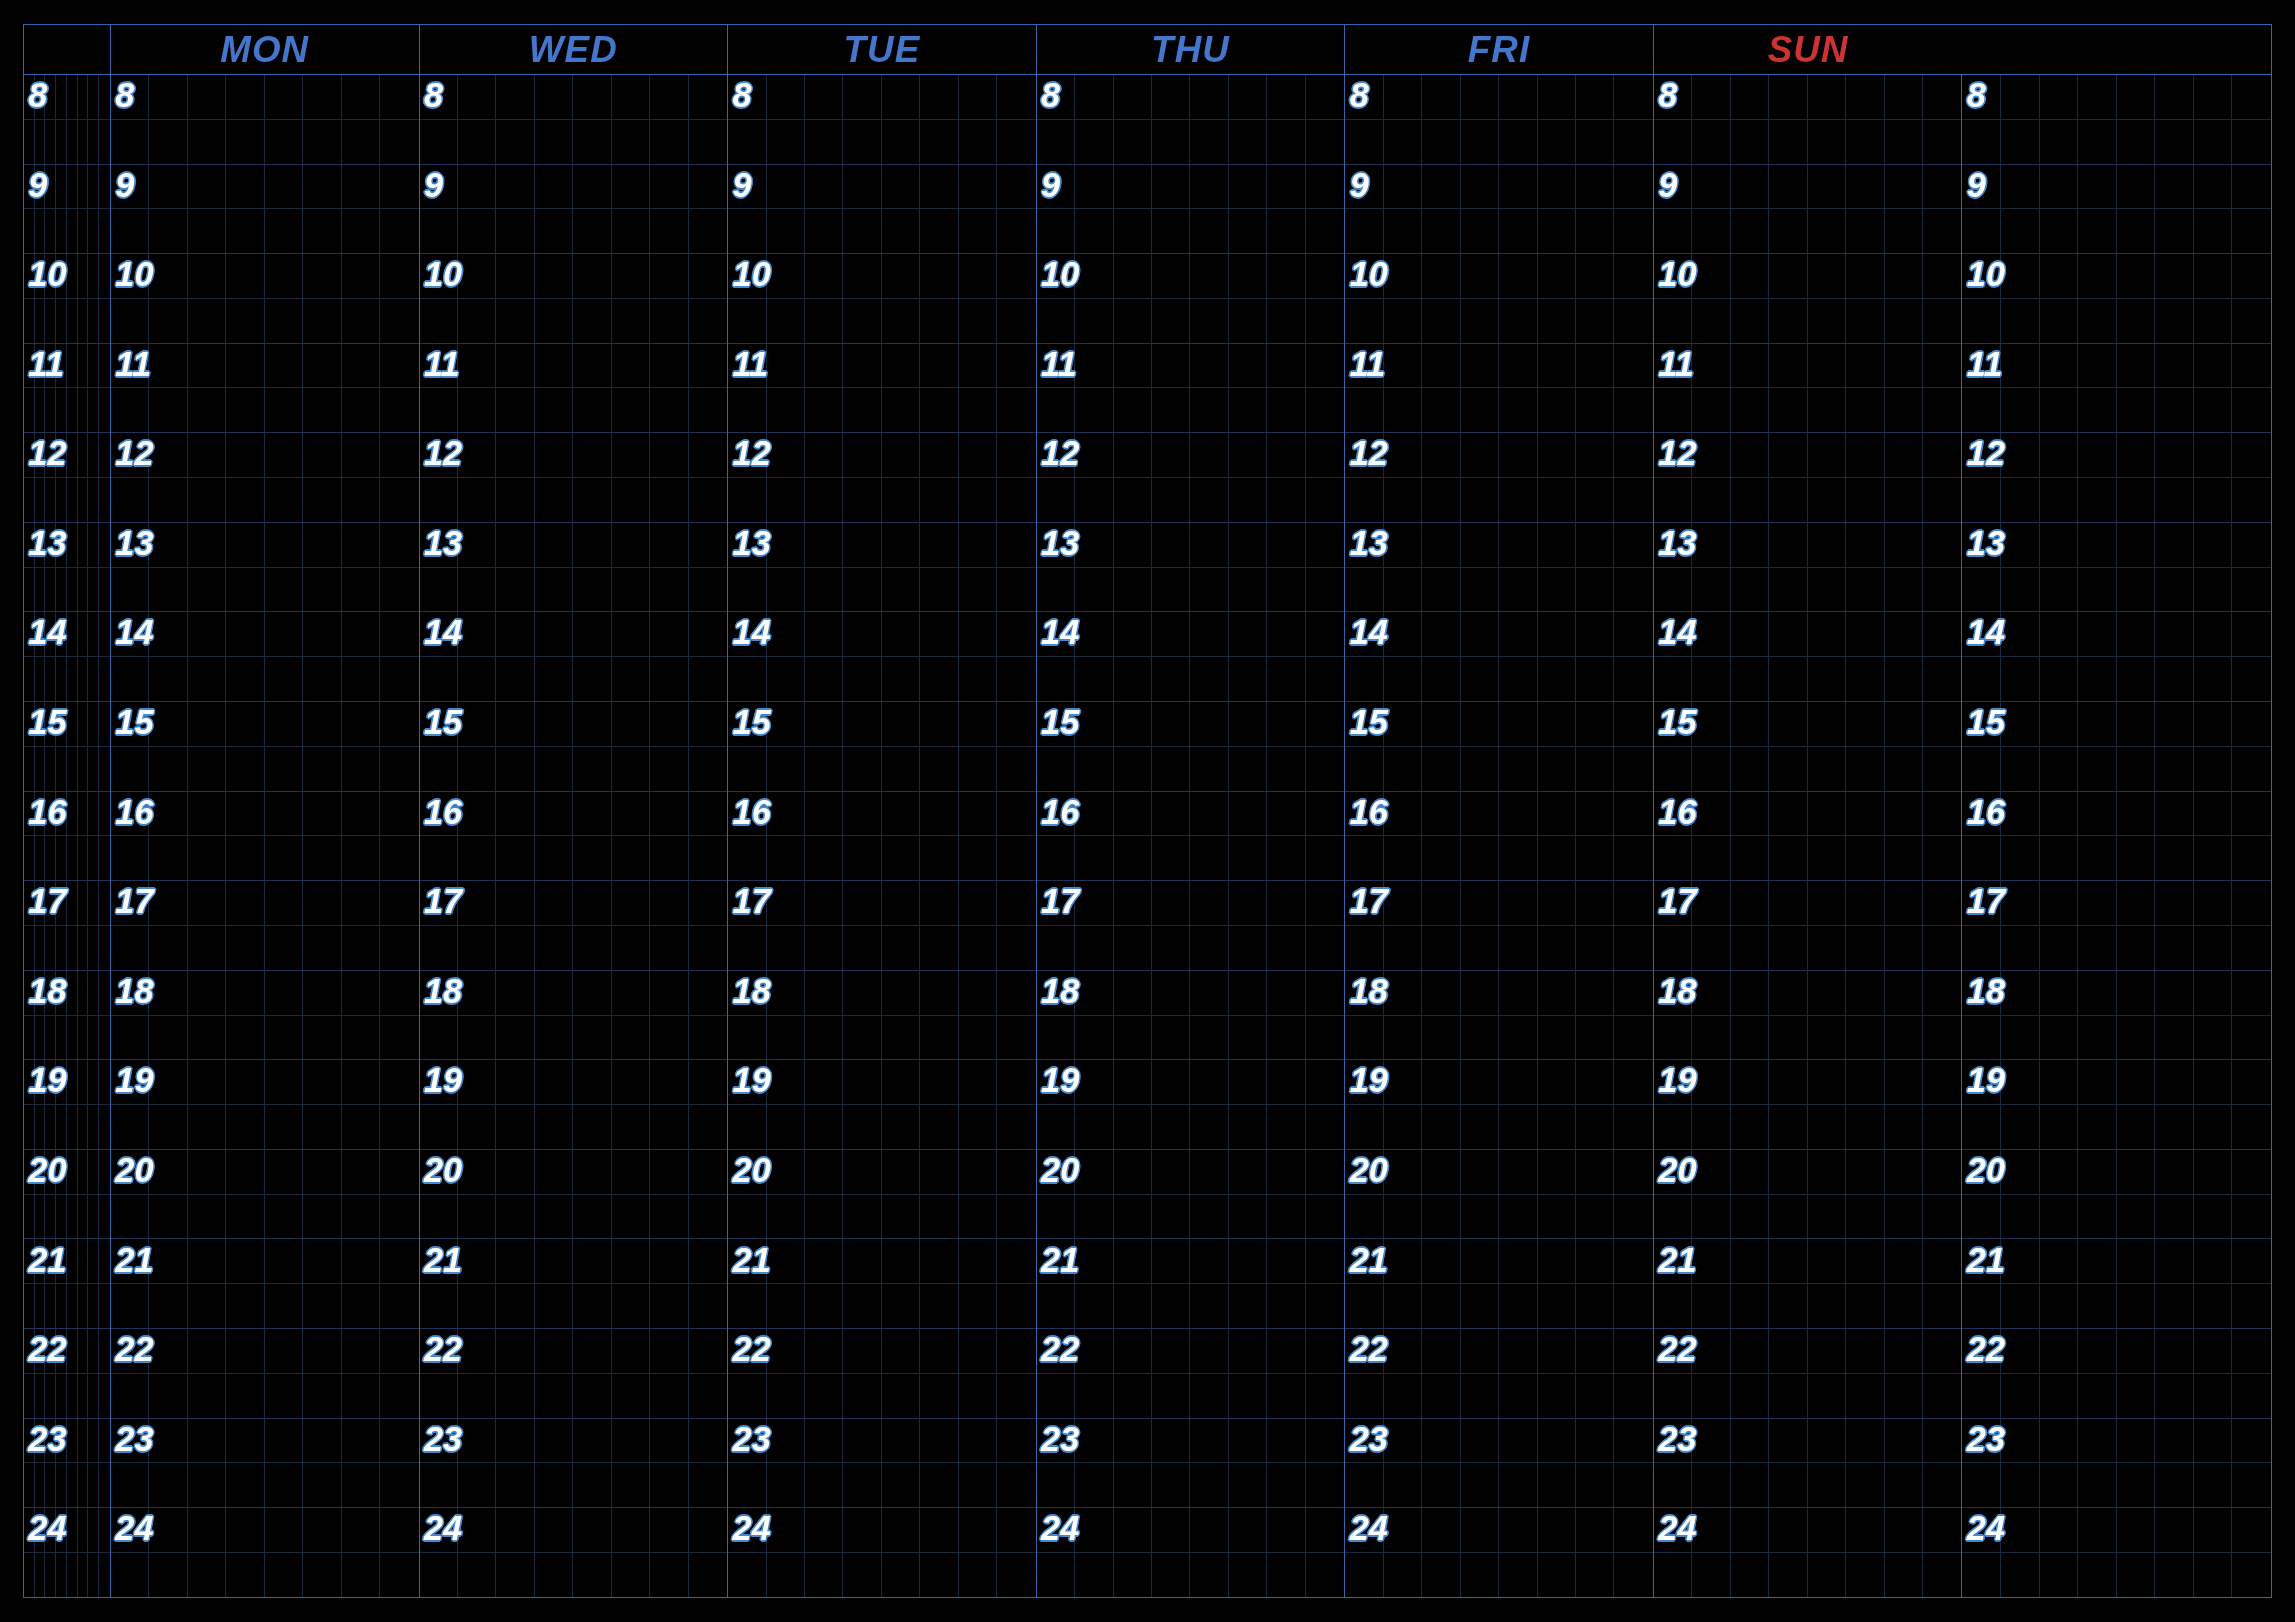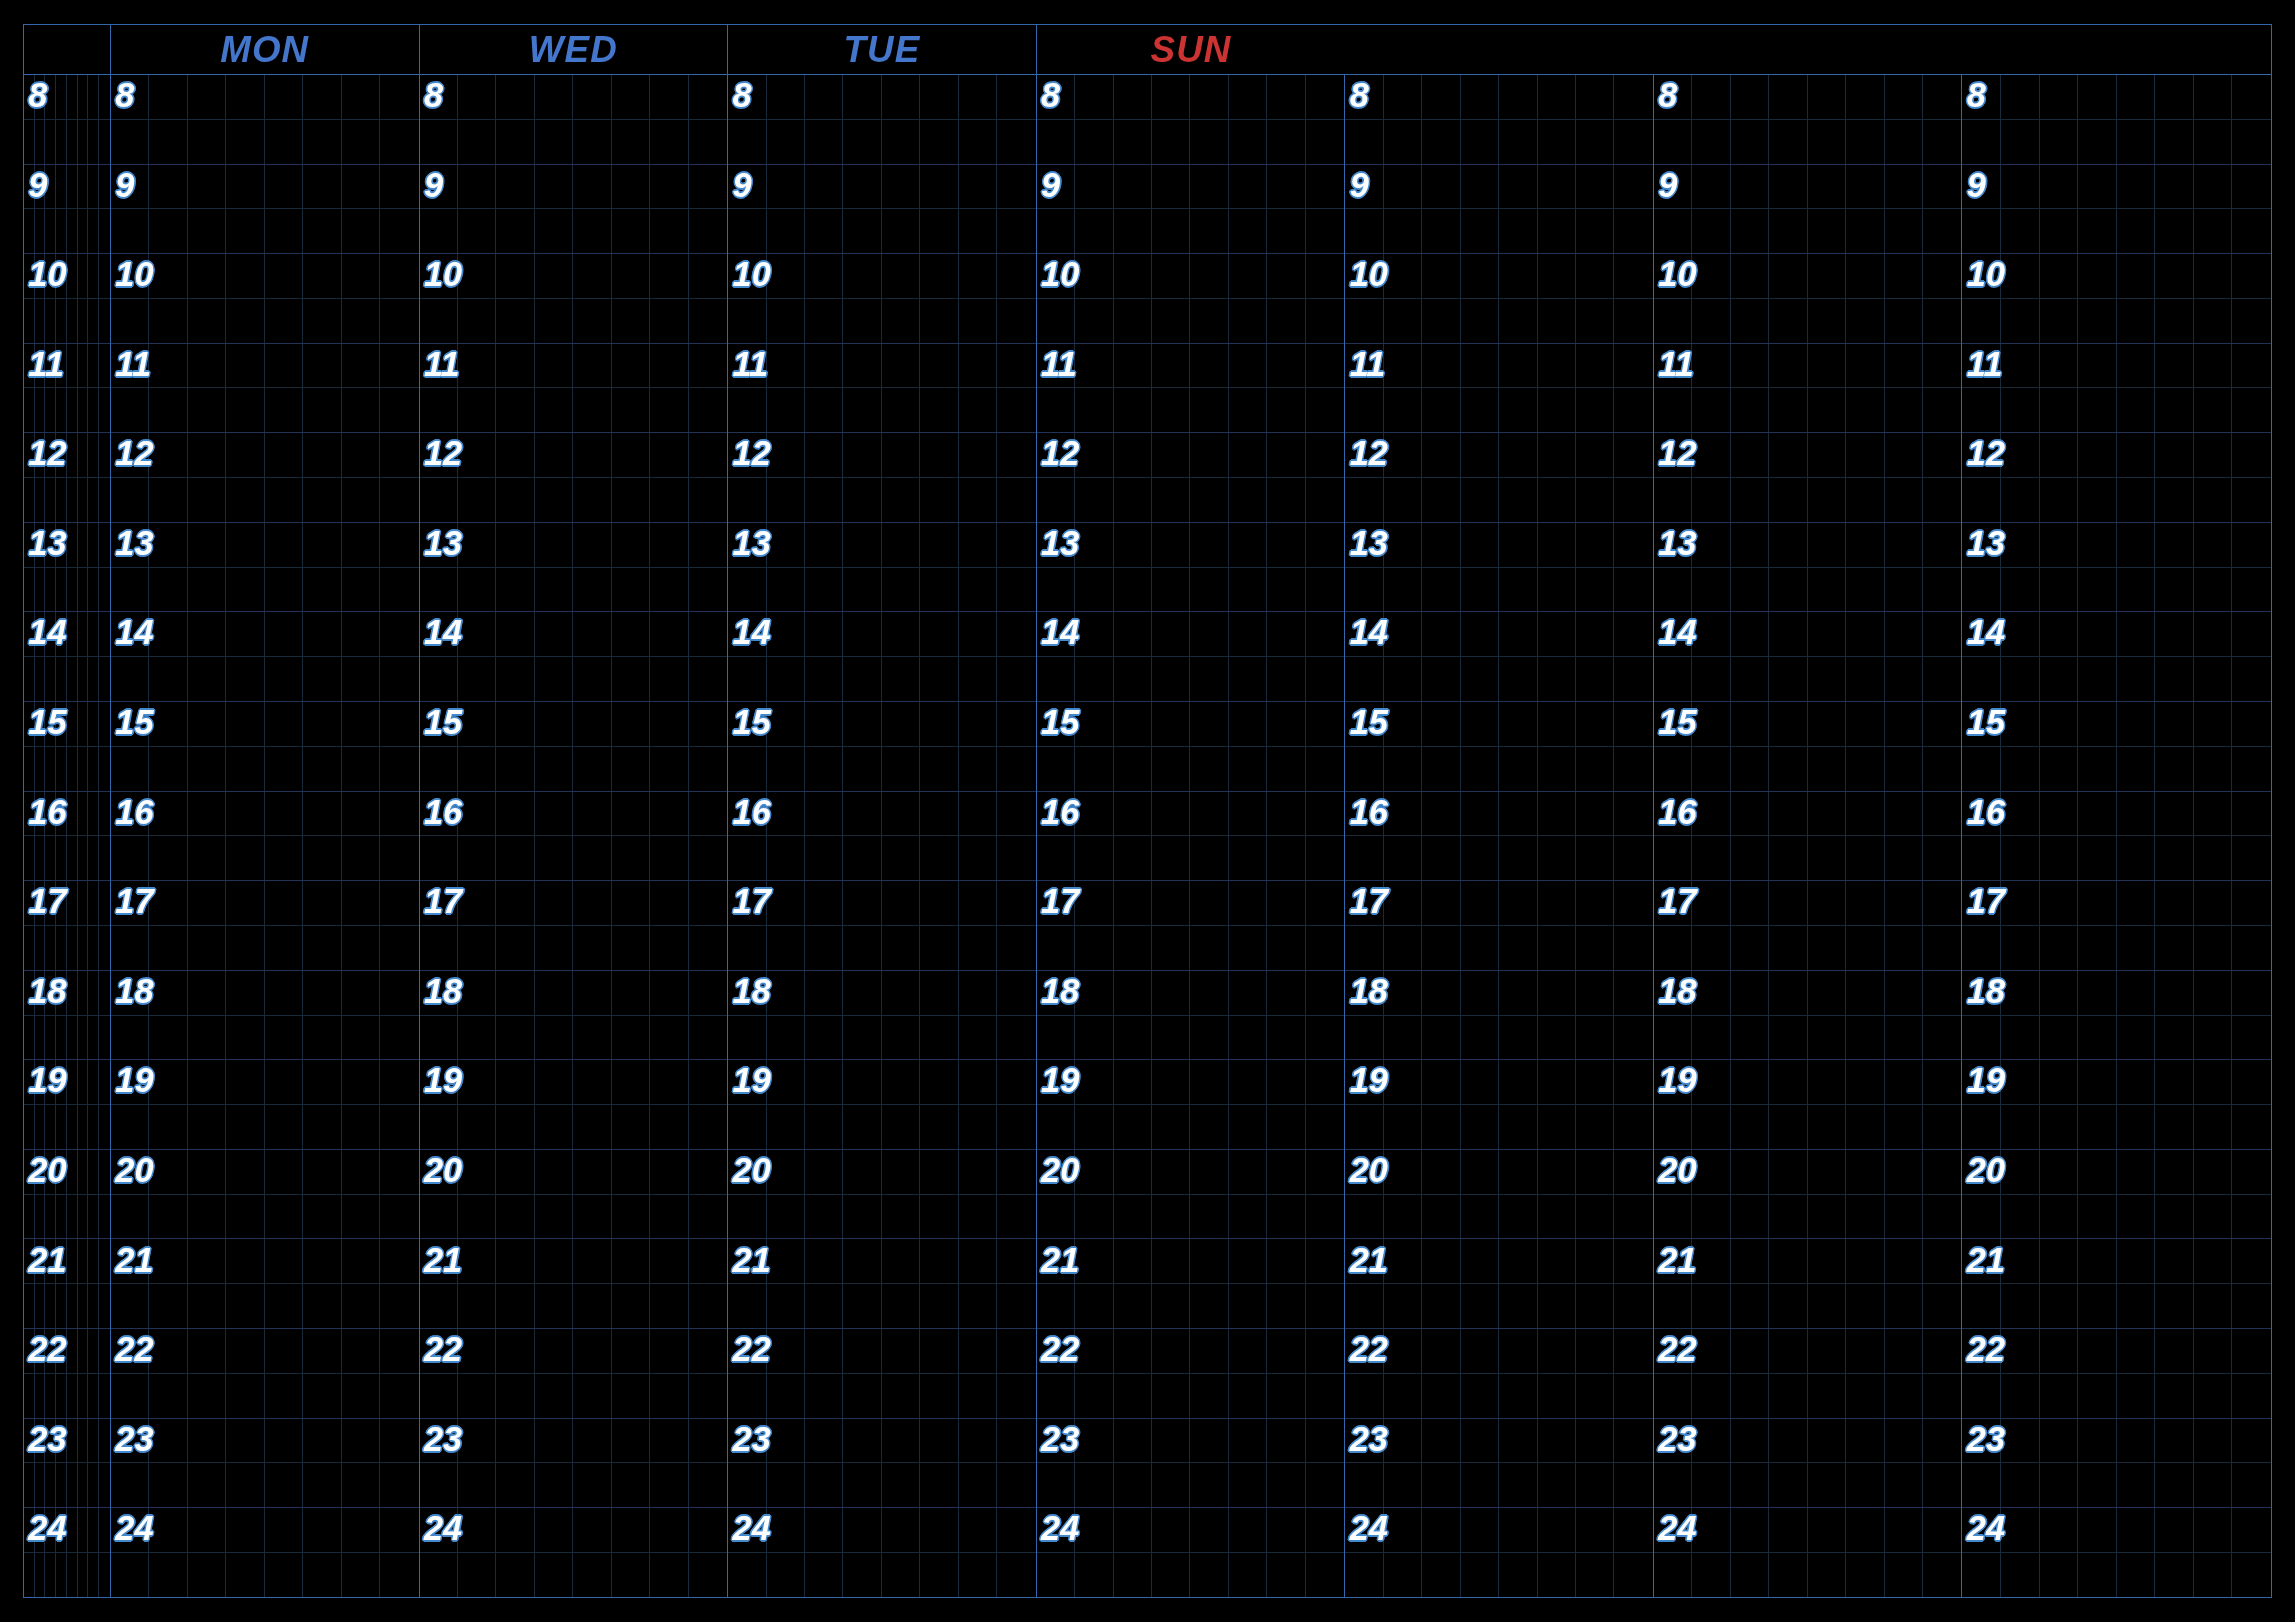--- a/index.html
+++ b/index.html
@@ -186,20 +186,26 @@
     <div class="header-cell">
       <span class="day-label blue">MON</span>
     </div>
     <div class="header-cell">
       <span class="day-label blue">WED</span>
     </div>
     <div class="header-cell">
       <span class="day-label blue">TUE</span>
     </div>
     <div class="header-cell">
+      <span class="day-label blue">THU</span>
+    </div>
+    <div class="header-cell">
+      <span class="day-label blue">FRI</span>
+    </div>
+    <div class="header-cell">
       <span class="day-label red">SUN</span>
     </div>
   </div>
 
   <div class="body-area" id="body-area">
 
     <div class="time-column" id="time-col">
         <div class="time-slot">
           <span class="time-number">8</span>
           <div class="grid-overlay">

